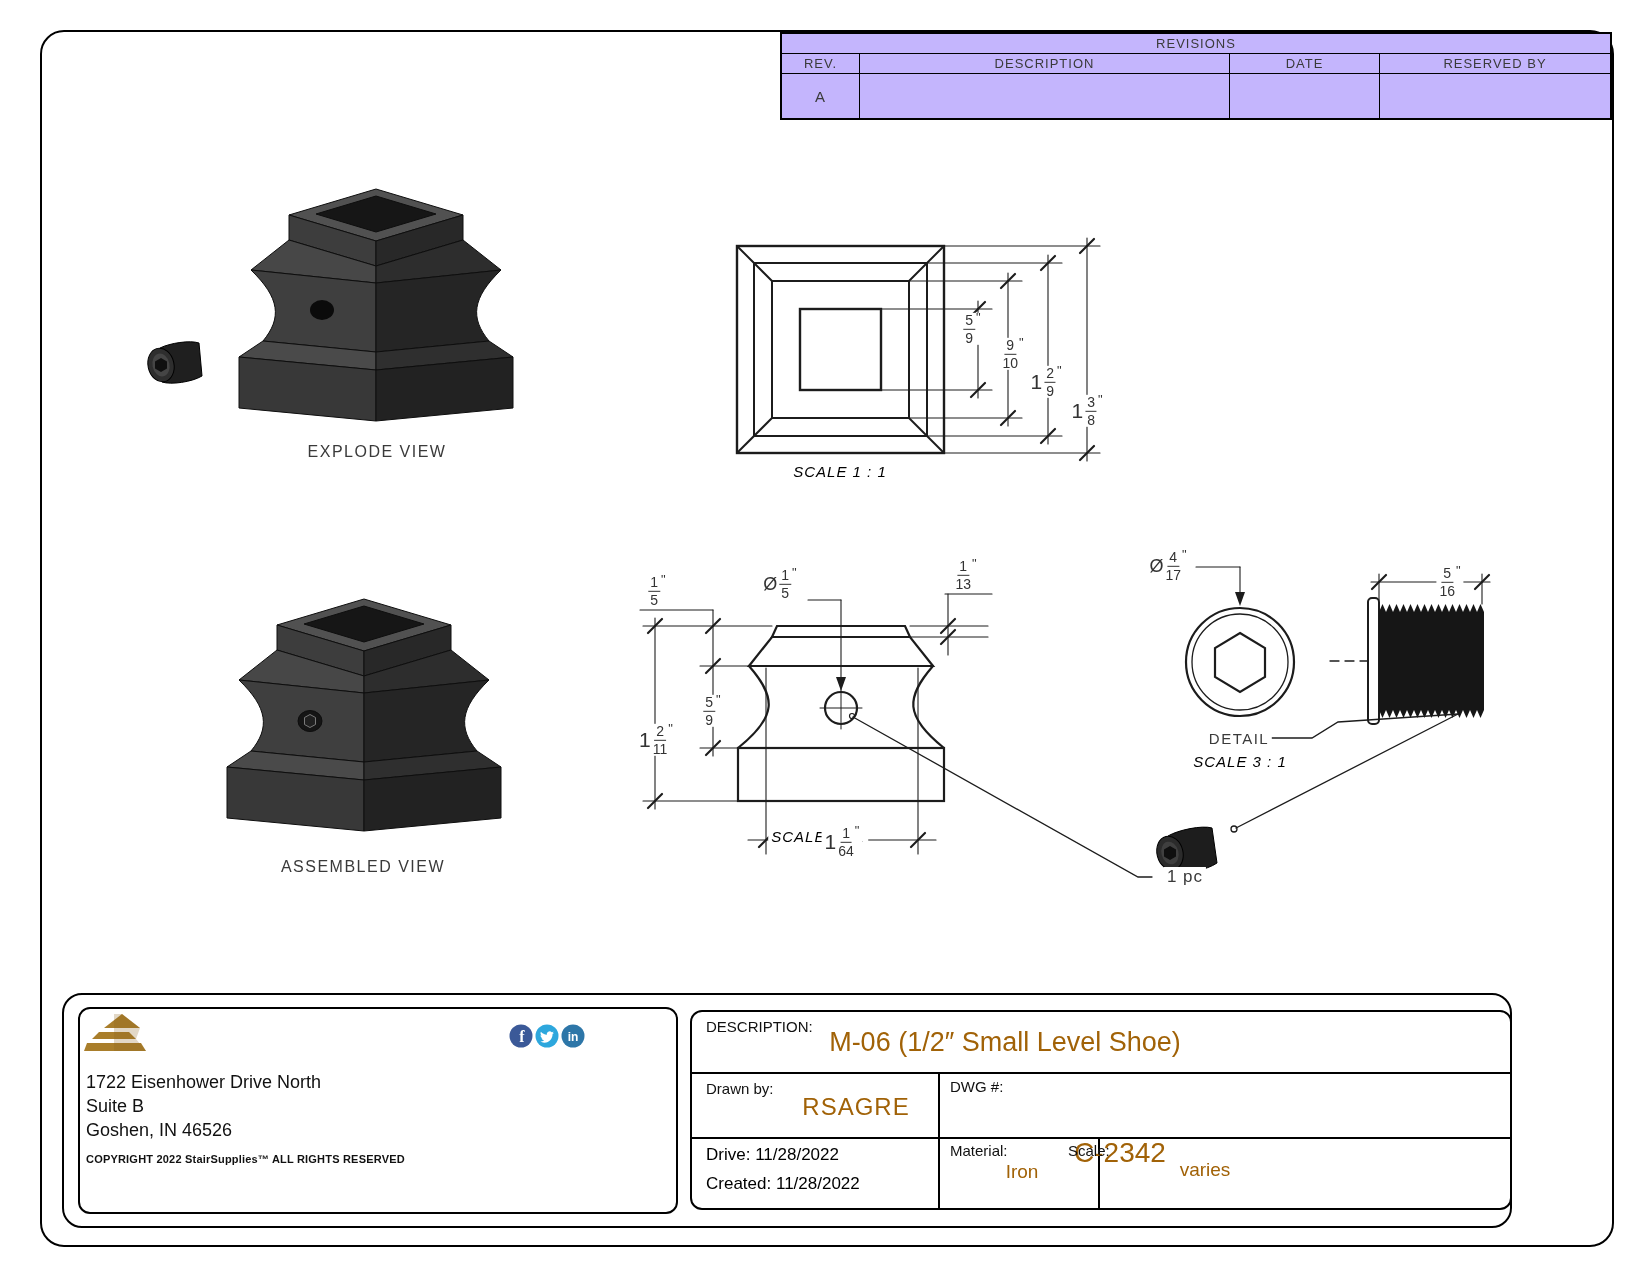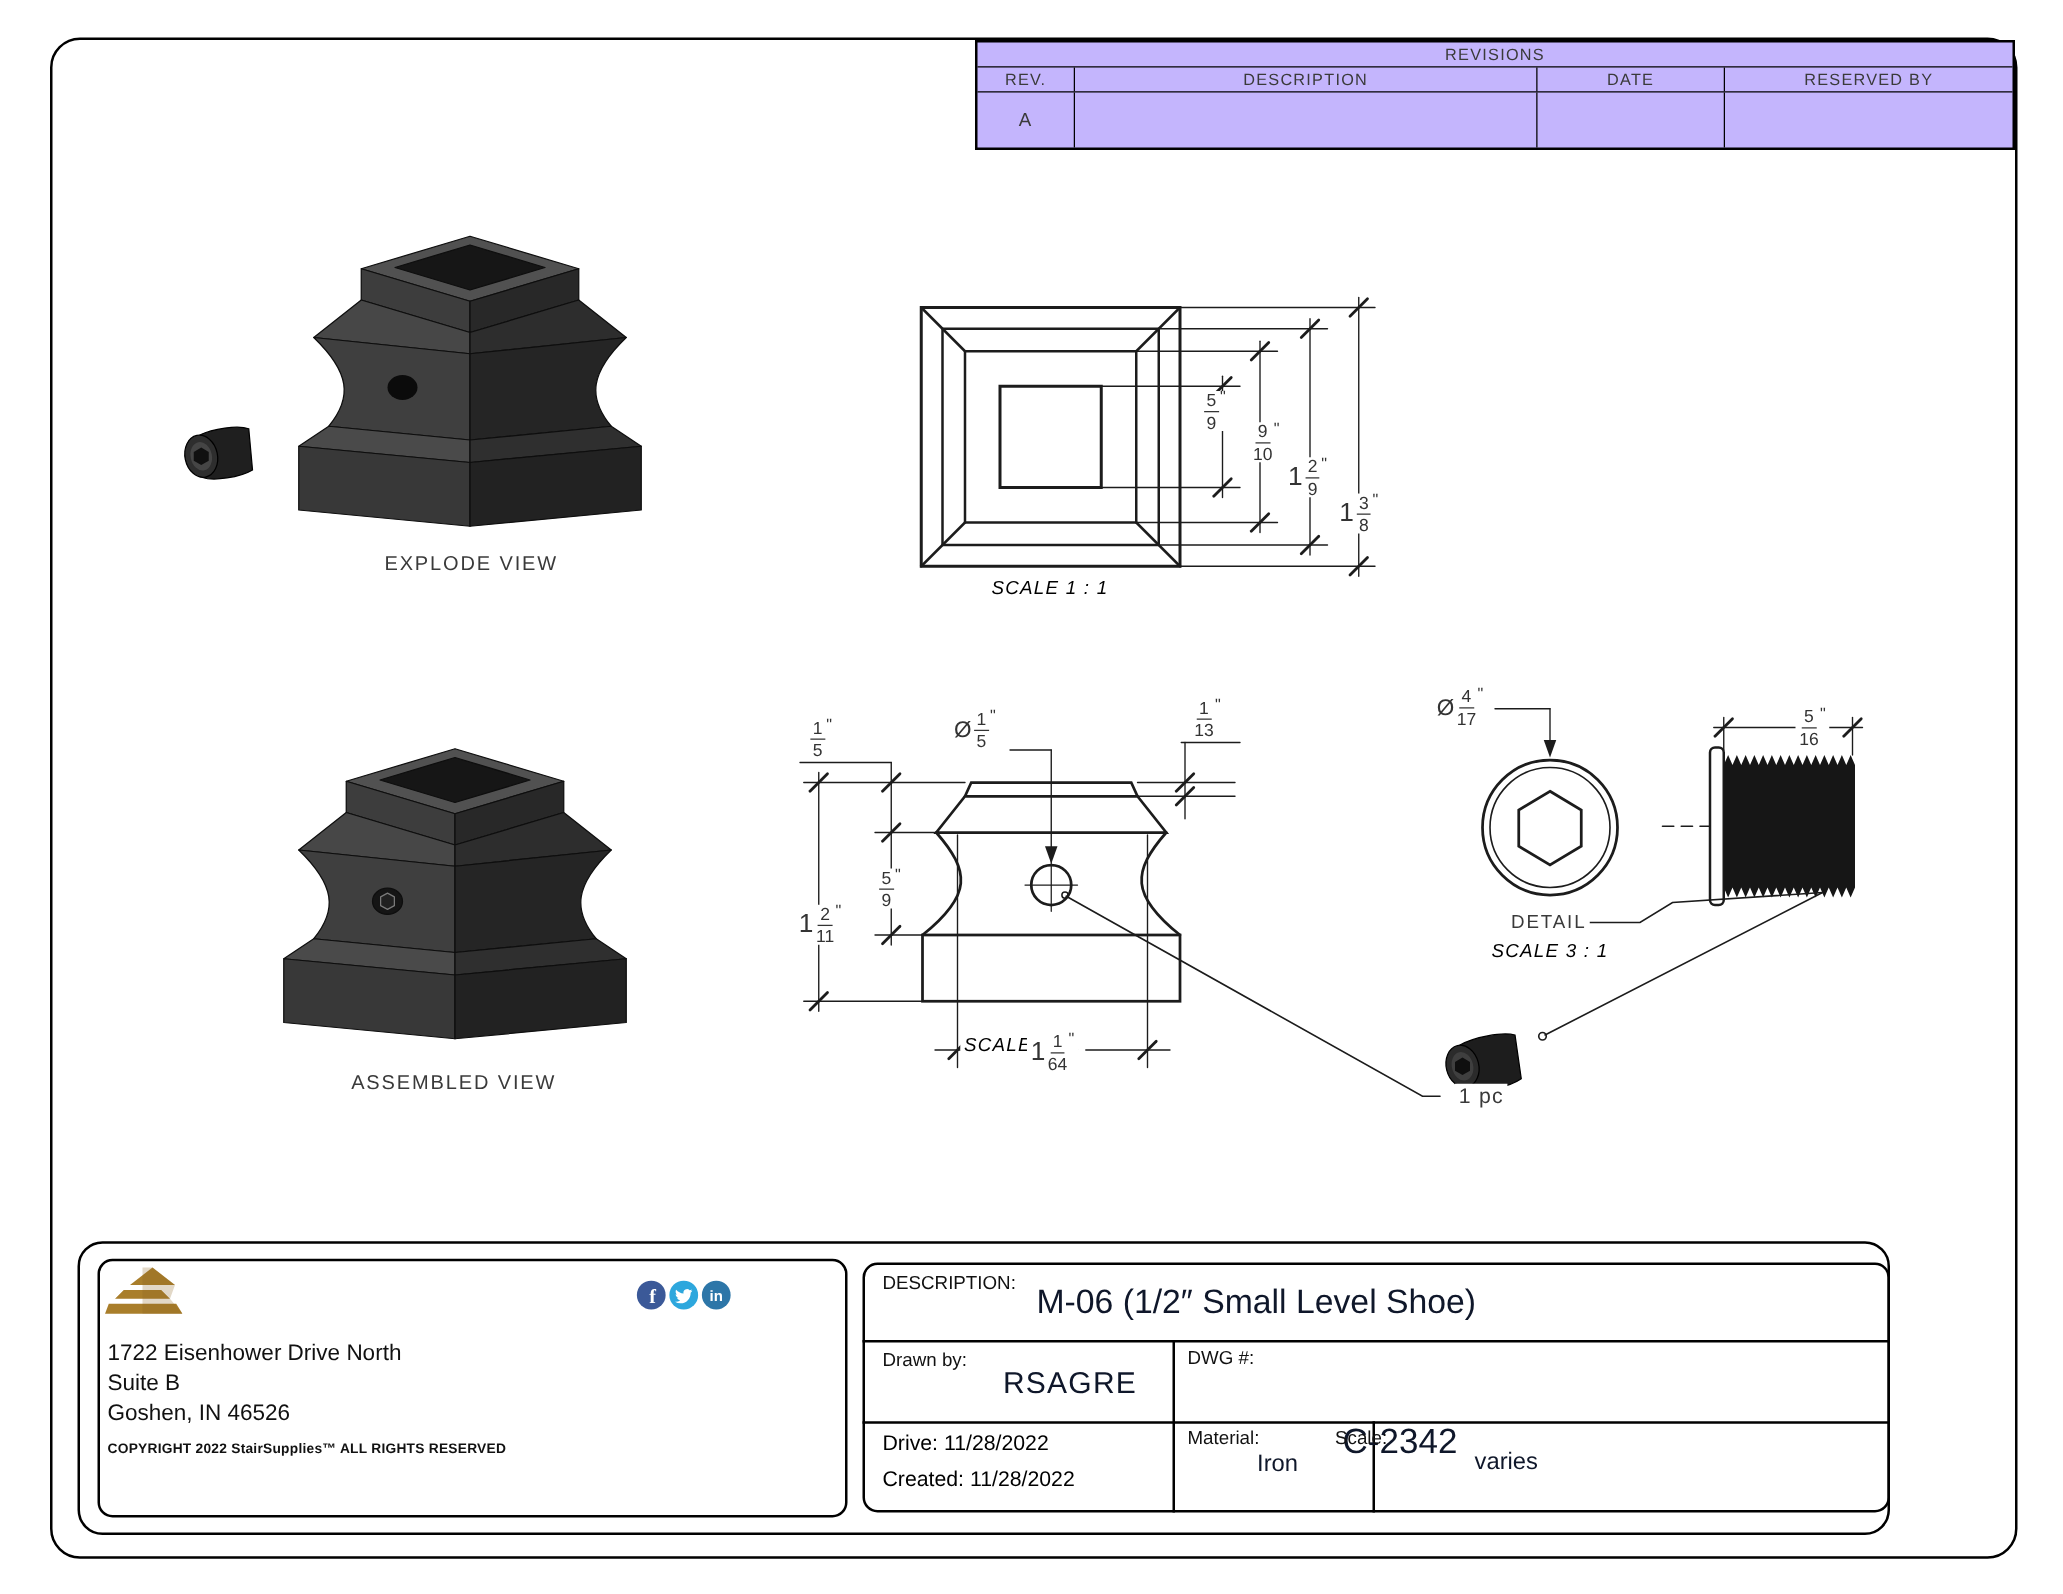--- a/index.html
+++ b/index.html
@@ -54,21 +54,21 @@
            border:2px solid #000;border-radius:12px;box-sizing:border-box;}
   #tb-right{position:absolute;left:690px;top:1010px;width:822px;height:200px;
             border:2px solid #000;border-radius:12px;box-sizing:border-box;}
   .tb-hline{position:absolute;background:#000;height:2px;}
   .tb-vline{position:absolute;background:#000;width:2px;}
   #tb-hl1{left:690px;top:1072px;width:822px;}
   #tb-hl2{left:690px;top:1137px;width:822px;}
   #tb-vl1{left:938px;top:1072px;height:138px;}
   #tb-vl2{left:1098px;top:1137px;height:73px;}
   .tb-label{position:absolute;font-size:15px;color:#111;}
-  .tb-big{position:absolute;transform:translate(-50%,-50%);font-size:27px;color:#0f172a;white-space:nowrap;text-align:center;}
+  .tb-big{position:absolute;transform:translate(-50%,-50%);font-size:27px;color:#a16207;white-space:nowrap;text-align:center;}
   #tb-desc-label{left:706px;top:1018px;}
   #tb-desc-value{left:1005px;top:1042px;}
   #tb-drawn-label{left:706px;top:1080px;}
   #tb-drawn-value{left:856px;top:1107px;font-size:24px;letter-spacing:1px;}
   #tb-dwg-label{left:950px;top:1078px;}
   #tb-dwg-value{left:1120px;top:1105px;font-size:28px;margin-top:48px;}
   .tb-dateline{position:absolute;font-size:17px;color:#000;}
   #tb-date{left:706px;top:1145px;}
   #tb-created{left:706px;top:1174px;}
   #tb-mat-label{left:950px;top:1142px;}

